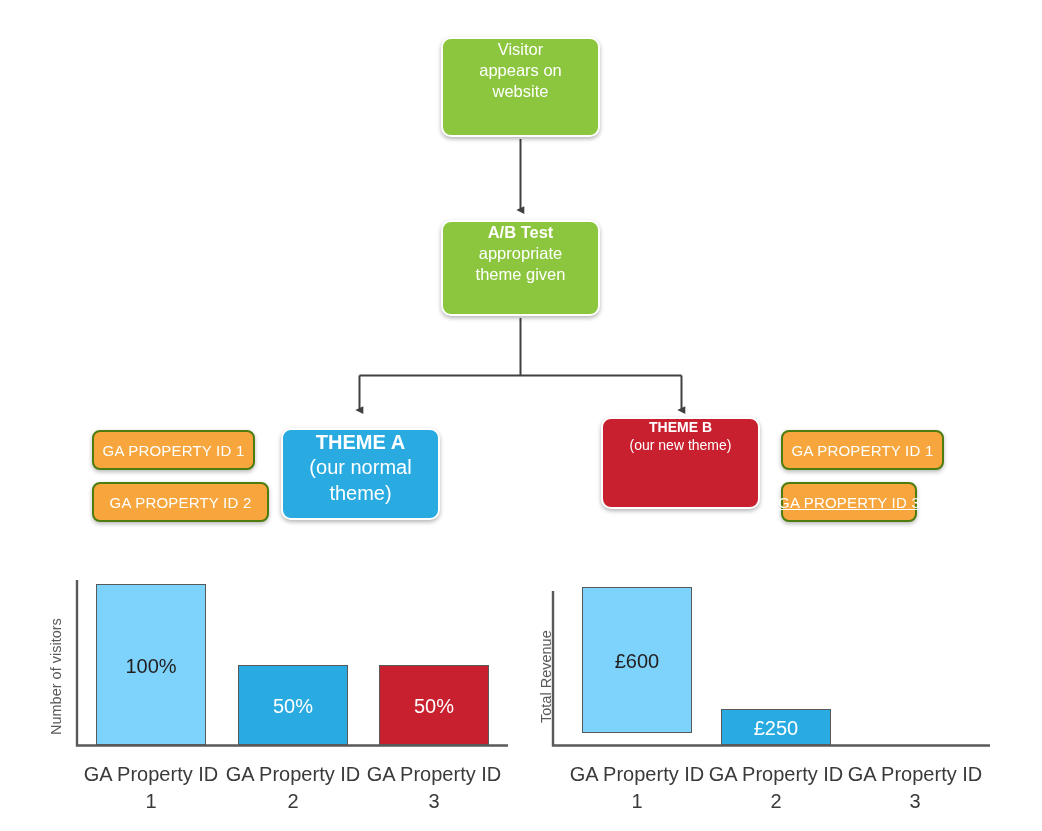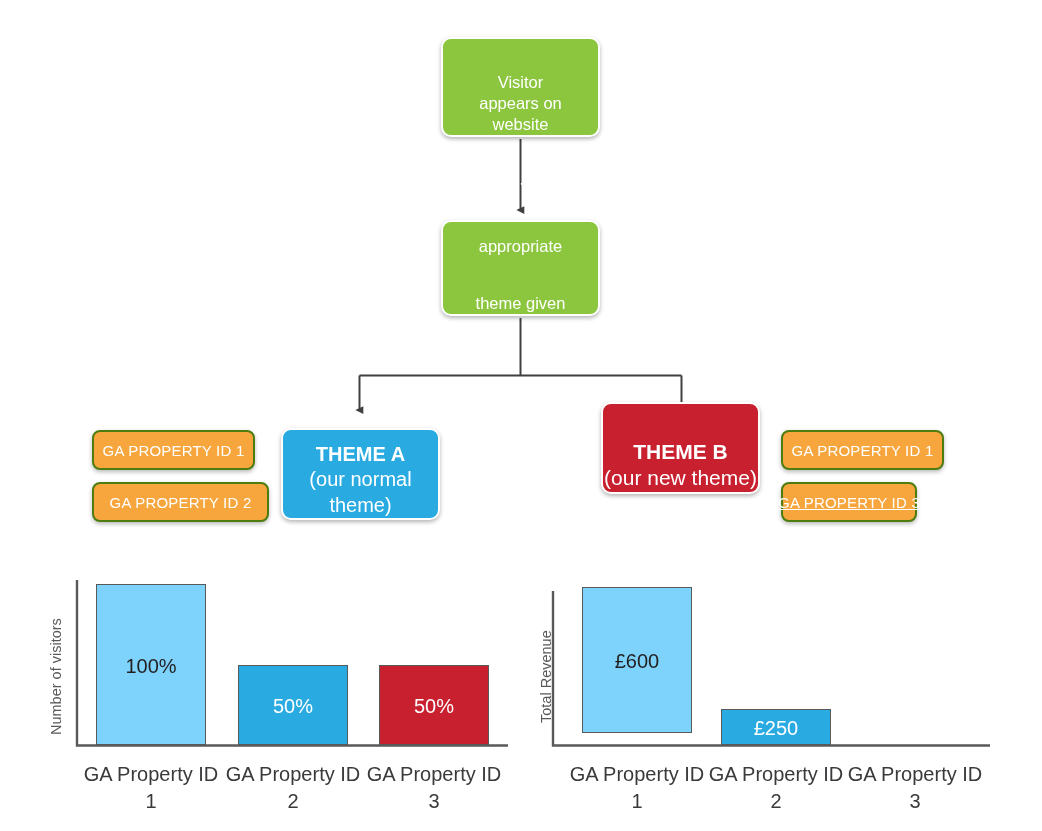--- a/index.html
+++ b/index.html
@@ -23,45 +23,44 @@
 
   
   .node {
     position: absolute;
     box-sizing: border-box;
     border-radius: 10px;
     color: #ffffff;
     display: flex;
     flex-direction: column;
     align-items: center;
-    justify-content: flex-end;
+    justify-content: flex-start;
     text-align: center;
     line-height: 1.27;
     box-shadow: 0 2px 4px rgba(0,0,0,0.30);
     border: 2px solid #ffffff;
   }
   .node .ln { display: block; }
   .node .ln.bold { font-weight: bold; }
 
   #node-visitor {
     left: 441px; top: 37px; width: 159px; height: 100px;
     font-size: 16.5px;
   }
   #node-abtest {
     left: 441px; top: 220px; width: 159px; height: 96px;
     font-size: 16.5px;
-    gap: 36px;
   }
   #node-theme-a {
     left: 281px; top: 428px; width: 159px; height: 92px;
     font-size: 20px;
   }
   #node-theme-b {
-    left: 601px; top: 402px; width: 159px; height: 92px;
-    font-size: 21px;
+    left: 601px; top: 417px; width: 159px; height: 92px;
+    font-size: 14px;
   }
 
   
   .pill {
     position: absolute;
     box-sizing: border-box;
     border-radius: 8px;
     color: #ffffff;
     display: flex;
     align-items: center;

